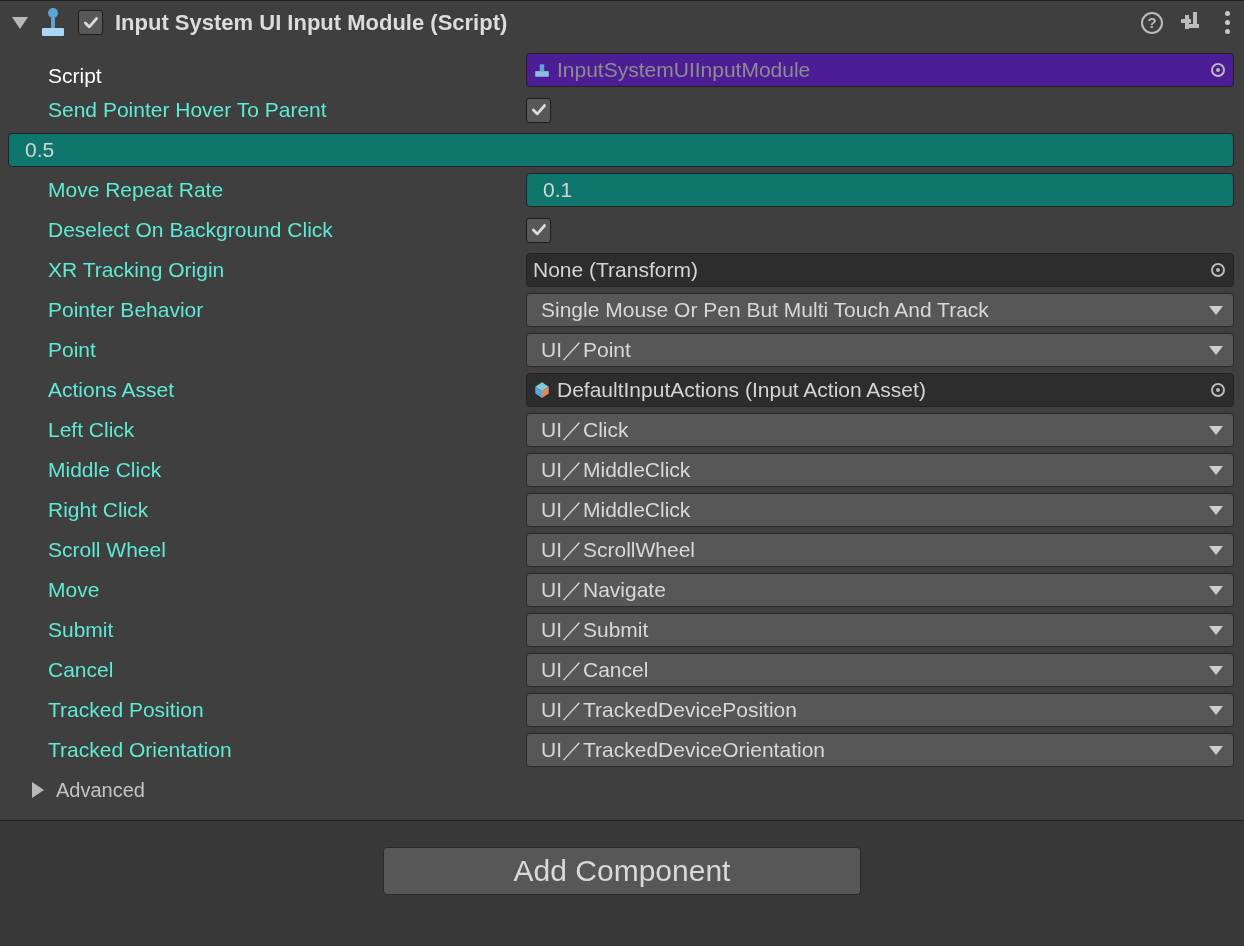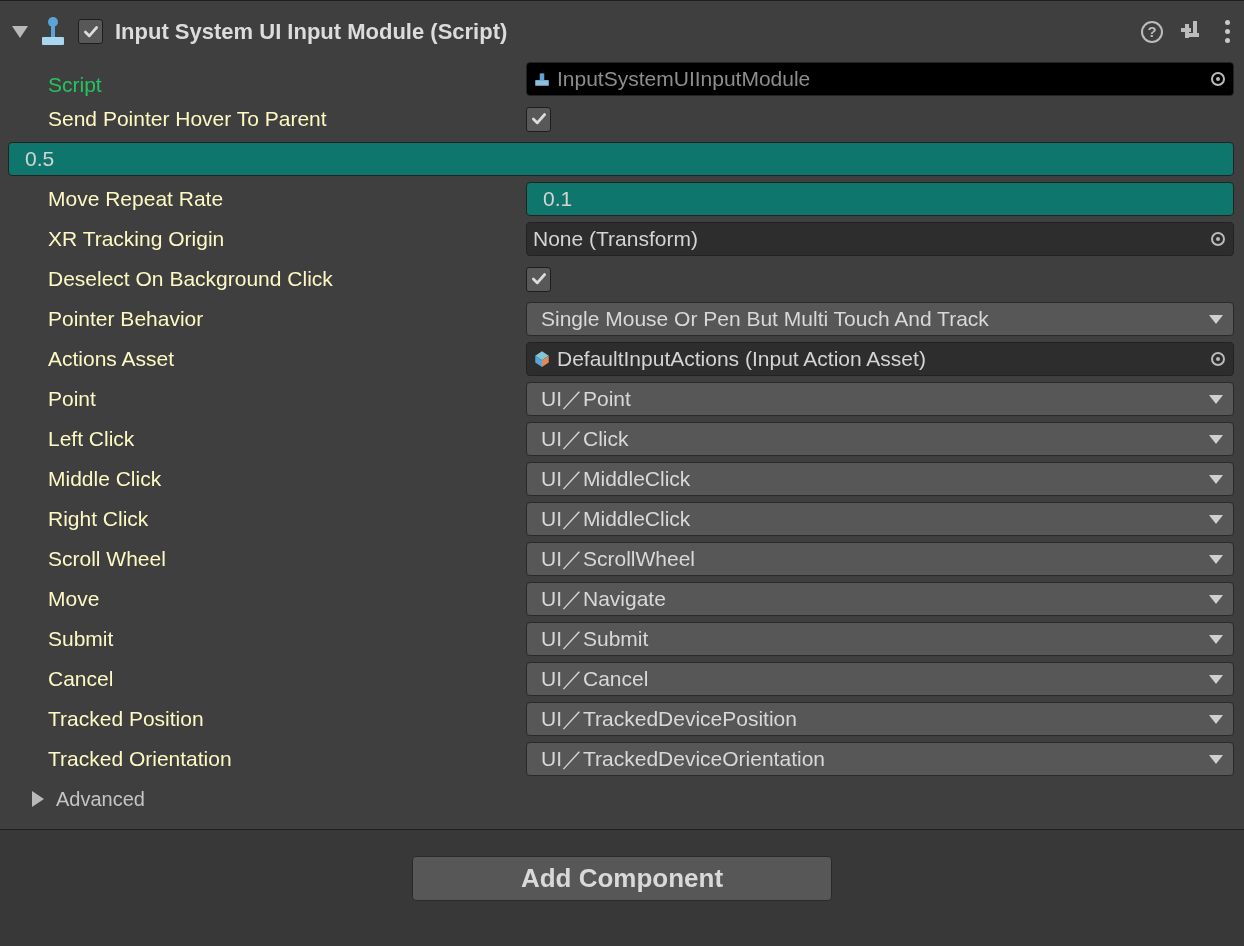--- a/index.html
+++ b/index.html
@@ -14,21 +14,21 @@
   }
   .panel {
     background: #3f3f3f;
     border-top: 1px solid #1f1f1f;
     border-bottom: 1px solid #1f1f1f;
     padding: 0;
   }
   .header {
     display: flex;
     align-items: center;
-    padding: 17px 10px 8px 12px;
+    padding: 8px 10px 8px 12px;
     background: #3f3f3f;
   }
   .foldout {
     width: 0; height: 0;
     border-left: 8px solid transparent;
     border-right: 8px solid transparent;
     border-top: 12px solid #b9b9b9;
     margin-right: 12px;
   }
   .foldout-right {
@@ -93,24 +93,24 @@
   .kebab span { width:5px; height:5px; background:#c9c9c9; border-radius:50%; }
   .rows { padding: 6px 8px 10px 8px; }
   .row {
     display: flex;
     align-items: center;
     min-height: 40px;
   }
   .row .label {
     width: 518px;
     padding-left: 40px;
-    color: #fef9c3;
+    color: #5eead4;
     font-size: 21px;
   }
-  .row .label.dim { color: #22c55e; margin-top: 12px; }
+  .row .label.dim { color: #ffffff; margin-top: 12px; }
   .row .field { flex: 1; padding-right: 2px; }
   .textfield {
     background: #0f766e;
     border: 1px solid #222;
     border-radius: 4px;
     color: #d4d4d4;
     padding: 4px 16px;
     font-size: 21px;
     width: 100%;
     height: 34px;
@@ -121,21 +121,21 @@
     border-radius: 4px;
     color: #d4d4d4;
     padding: 3px 6px;
     font-size: 21px;
     width: 100%;
     height: 34px;
     display: flex;
     align-items: center;
     position: relative;
   }
-  .objfield.disabled { background: #000000; color:#8d8d8d; }
+  .objfield.disabled { background: #4c1d95; color:#8d8d8d; }
   .objfield .mini-icon { width:18px; height:18px; margin-right:6px; display:flex; align-items:center; justify-content:center;}
   .objfield .picker {
     position: absolute; right: 4px; top: 50%; transform: translateY(-50%);
     width: 22px; height: 22px; display:flex; align-items:center; justify-content:center;
   }
   .target-icon {
     width: 14px; height: 14px; border: 2px solid #b9b9b9; border-radius: 50%; position: relative;
   }
   .target-icon::after { content:""; position:absolute; width:4px; height:4px; background:#b9b9b9; border-radius:50%; left:50%; top:50%; transform:translate(-50%,-50%);}
   .dropdown {
@@ -163,26 +163,25 @@
   }
   .add-button-wrap {
     display: flex; justify-content: center; padding: 26px 0 42px 0;
     background: #383838;
   }
   .add-button {
     background: #575757;
     border: 1px solid #2a2a2a;
     border-radius: 4px;
     padding: 6px 0;
-    width: 420px;
+    width: 478px;
     text-align: center;
     color: #d9d9d9;
-    font-size: 26px;
+    font-size: 30px;
     cursor: pointer;
-    font-weight: bold;
   }
   .cube-icon { width:18px; height:18px; }
 </style>
 </head>
 <body>
 
 <div class="panel">
   <div class="header">
     <div class="foldout"></div>
     <div class="component-icon">
@@ -246,50 +245,60 @@
     <div class="row">
       <div class="field"><input class="textfield" value="0.5" style=""></div>
     </div>
 
     <div class="row">
       <div class="label">Move Repeat Rate</div>
       <div class="field"><input class="textfield" value="0.1" style=""></div>
     </div>
 
     <div class="row">
+      <div class="label">Deselect On Background Click</div>
+      <div class="field">
+        <div class="checkbox">
+          <svg viewBox="0 0 16 16">
+              <path d="M3 8 L6.5 11.5 L13 4" stroke="#dcdcdc" stroke-width="2.4" fill="none" stroke-linecap="round" stroke-linejoin="round"></path>
+            </svg>
+        </div>
+      </div>
+    </div>
+
+    <div class="row">
       <div class="label">XR Tracking Origin</div>
       <div class="field">
         <div class="objfield">
           <span>None (Transform)</span>
           <span class="picker">
               <span class="target-icon"></span>
             </span>
         </div>
       </div>
     </div>
 
     <div class="row">
-      <div class="label">Deselect On Background Click</div>
-      <div class="field">
-        <div class="checkbox">
-          <svg viewBox="0 0 16 16">
-              <path d="M3 8 L6.5 11.5 L13 4" stroke="#dcdcdc" stroke-width="2.4" fill="none" stroke-linecap="round" stroke-linejoin="round"></path>
-            </svg>
-        </div>
-      </div>
-    </div>
-
-    <div class="row">
       <div class="label">Pointer Behavior</div>
       <div class="field">
         <div class="dropdown">
           <span>Single Mouse Or Pen But Multi Touch And Track</span>
           <span class="chevron"></span>
         </div>
       </div>
+    </div>
+
+    <div class="row">
+      <div class="label">Point</div>
+      <div class="field">
+          <div class="dropdown">
+            <span>UI／Point</span>
+            <span class="chevron"></span>
+          </div>
+        </div>
     </div>
 
     <div class="row">
       <div class="label">Actions Asset</div>
       <div class="field">
         <div class="objfield">
           <span class="mini-icon">
             <svg class="cube-icon" viewBox="0 0 16 16">
                 <polygon points="8,1 14,5 8,9 2,5" fill="#7fc9d8"></polygon>
                 <polygon points="2,5 8,9 8,15 2,11" fill="#5aa4d6"></polygon>
@@ -298,30 +307,20 @@
           </span>
           <span>DefaultInputActions (Input Action Asset)</span>
           <span class="picker">
               <span class="target-icon"></span>
             </span>
         </div>
       </div>
     </div>
 
     <div class="row">
-      <div class="label">Point</div>
-      <div class="field">
-          <div class="dropdown">
-            <span>UI／Point</span>
-            <span class="chevron"></span>
-          </div>
-        </div>
-    </div>
-
-    <div class="row">
       <div class="label">Left Click</div>
       <div class="field">
           <div class="dropdown">
             <span>UI／Click</span>
             <span class="chevron"></span>
           </div>
         </div>
     </div>
 
     <div class="row">

